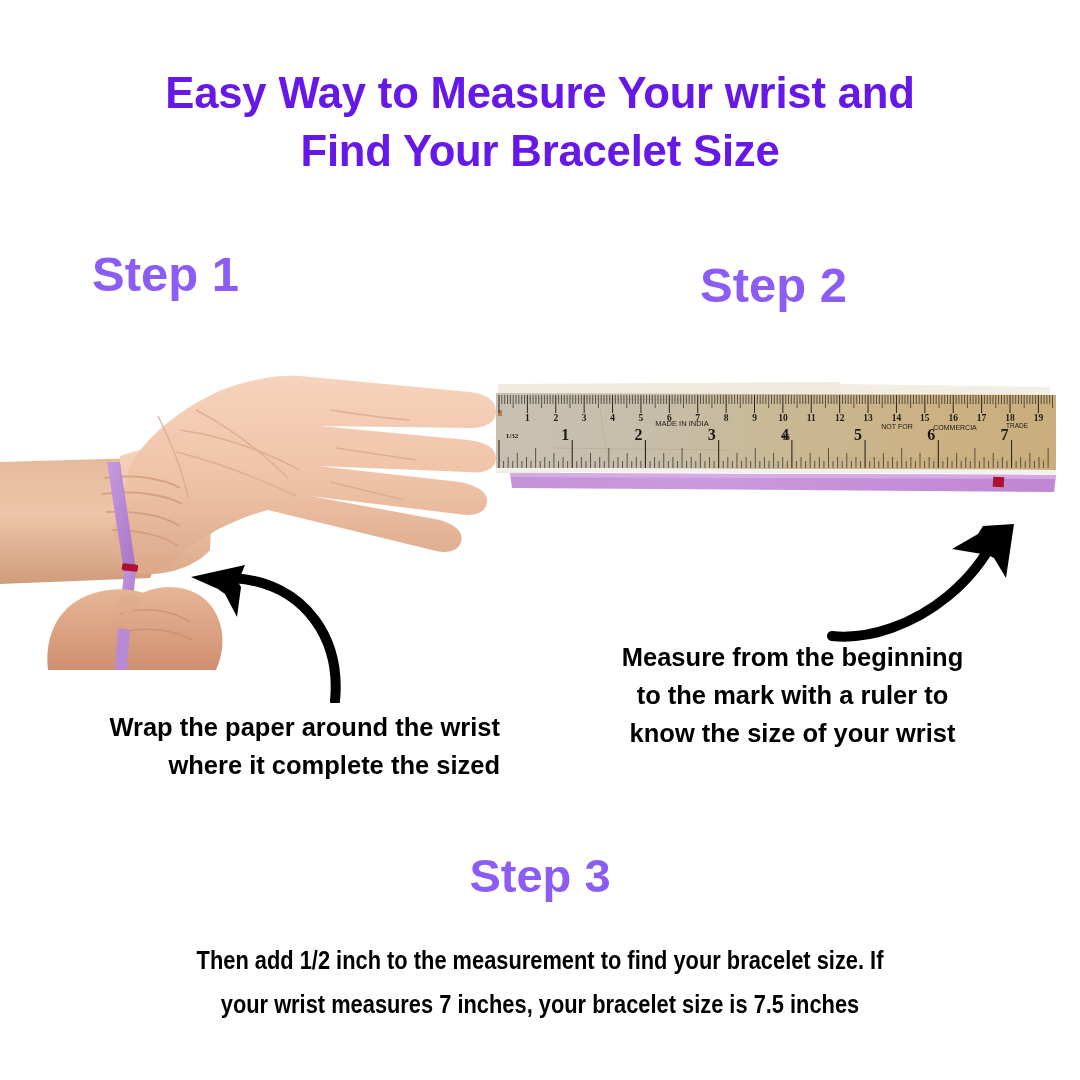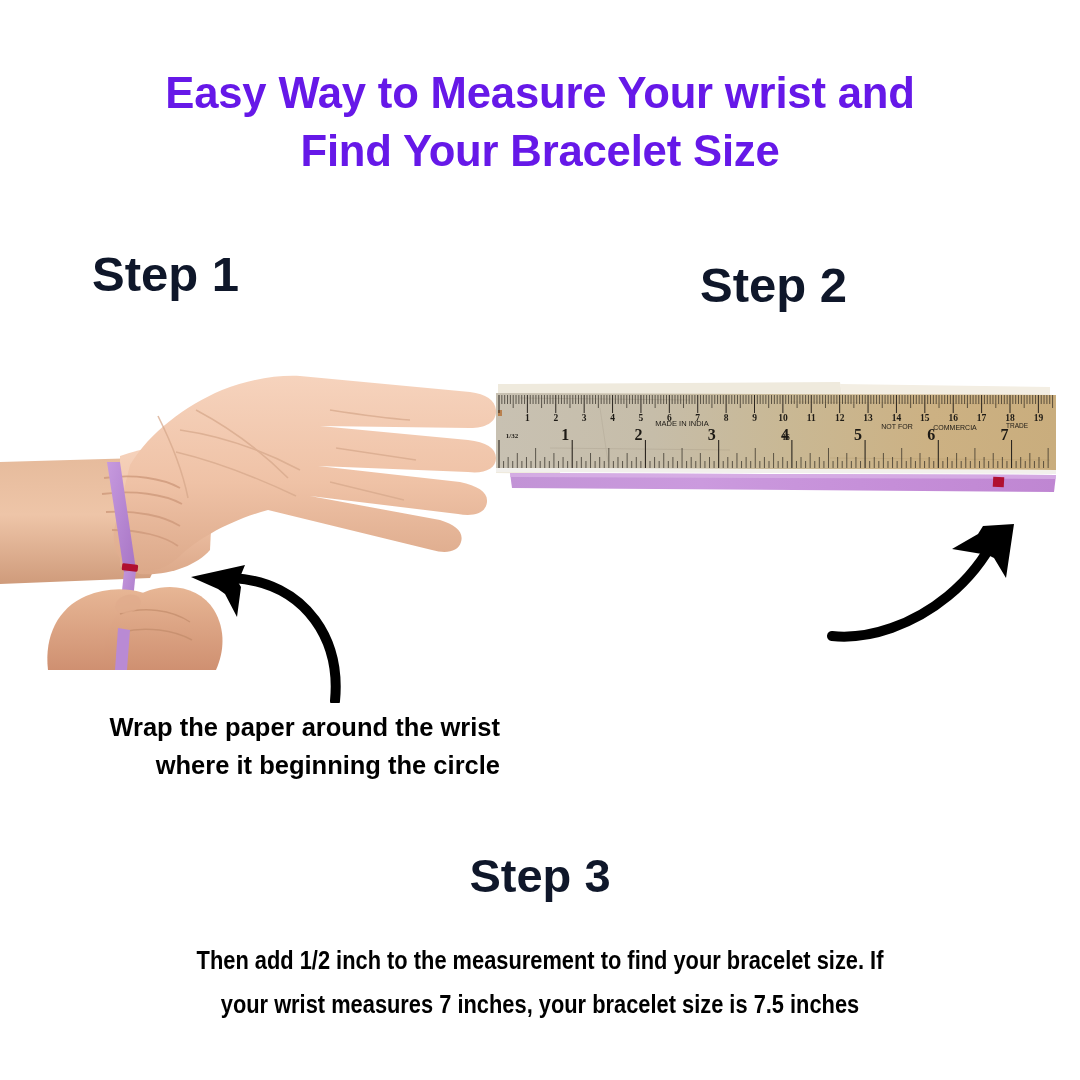--- a/index.html
+++ b/index.html
@@ -32,21 +32,21 @@
     font-size: 45px;
     line-height: 58px;
     letter-spacing: -0.2px;
     transform: scaleX(0.97);
   }
   .title-line { display: block; white-space: nowrap; }
 
   
   .step-heading {
     position: absolute;
-    color: #0f172a;
+    color: #8b5cf6;
     font-family: "Liberation Sans", sans-serif;
     font-weight: bold;
     font-size: 49px;
     line-height: 1;
     white-space: nowrap;
   }
   #step1-heading { left: 92px;  top: 250px; }
   #step2-heading { left: 700px; top: 240px; margin-top: 21px; }
   #step3-heading { left: 0;     top: 852px; width: 1080px; text-align: center; font-size: 47px; }
 
@@ -180,21 +180,21 @@
 
   <div class="arrow" id="arrow-step1">
     <svg viewBox="0 0 185 145" xmlns="http://www.w3.org/2000/svg" aria-hidden="true">
       <path d="M160,143 C163,112 156,84 140,62 C121,36 92,22 58,20" fill="none" stroke="#000000" stroke-width="10" stroke-linecap="round"></path>
       <path d="M16,19 L70,7 L63,24 L66,29 L62,59 L50,36 L43,31 Z" fill="#000000"></path>
     </svg>
   </div>
 
   <div class="caption" id="step1-caption">
     <span class="cap-line">Wrap the paper around the wrist</span>
-    <span class="cap-line">where it beginning the circle</span>
+    <span class="cap-line">where it complete the sized</span>
   </div>
 
   <div class="step-heading" id="step2-heading">Step 2</div>
 
   <div id="ruler-photo">
     <svg viewBox="0 0 570 122" xmlns="http://www.w3.org/2000/svg" aria-hidden="true">
       <defs>
         <linearGradient id="rulerBody" x1="0" y1="0" x2="1" y2="0">
           <stop offset="0" stop-color="#c8c1b2"></stop>
           <stop offset="0.28" stop-color="#c6bda9"></stop>
@@ -606,20 +606,25 @@
     </svg>
   </div>
 
   <div class="arrow" id="arrow-step2">
     <svg viewBox="0 0 215 135" xmlns="http://www.w3.org/2000/svg" aria-hidden="true">
       <path d="M14,128 C52,132 96,116 130,88 C152,70 168,48 178,28" fill="none" stroke="#000000" stroke-width="10" stroke-linecap="round"></path>
       <path d="M196,16 L188,70 L176,50 L170,47 L134,41 L160,26 L165,18 Z" fill="#000000"></path>
     </svg>
   </div>
 
+  <div class="caption" id="step2-caption">
+    <span class="cap-line">Measure from the beginning</span>
+    <span class="cap-line">to the mark with a ruler to</span>
+    <span class="cap-line">know the size of your wrist</span>
+  </div>
 
   <div class="step-heading" id="step3-heading">Step 3</div>
   <div class="caption" id="step3-caption">
     <span class="cap-line">Then add 1/2 inch to the measurement  to find your bracelet size. If</span>
     <span class="cap-line">your wrist measures 7 inches, your bracelet size is 7.5 inches</span>
   </div>
 
 </div>
 
 </body></html>

